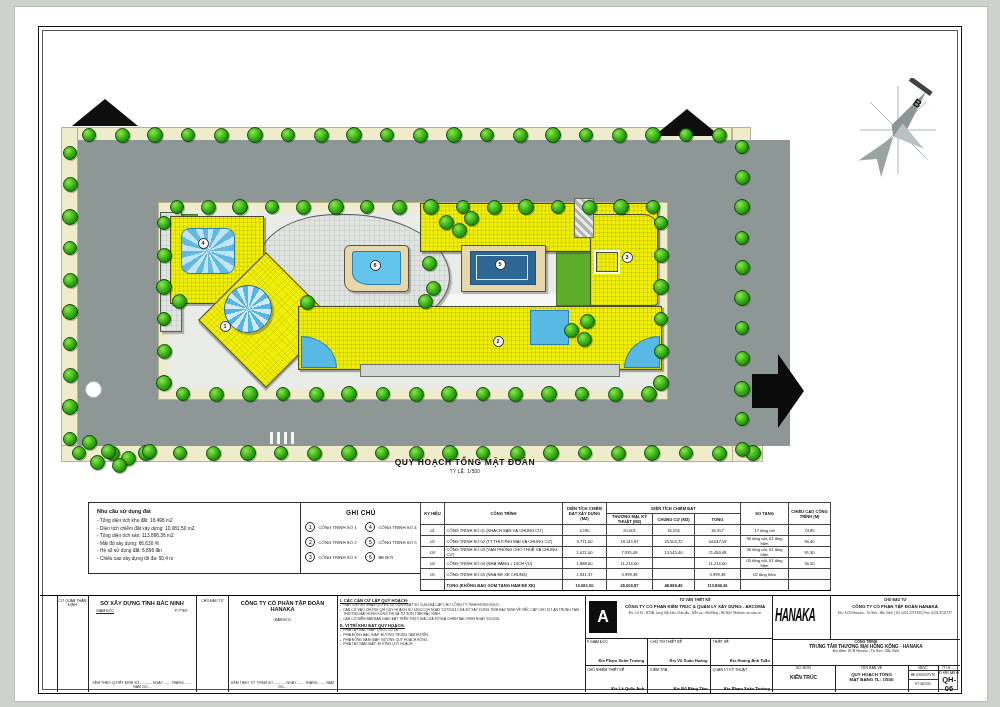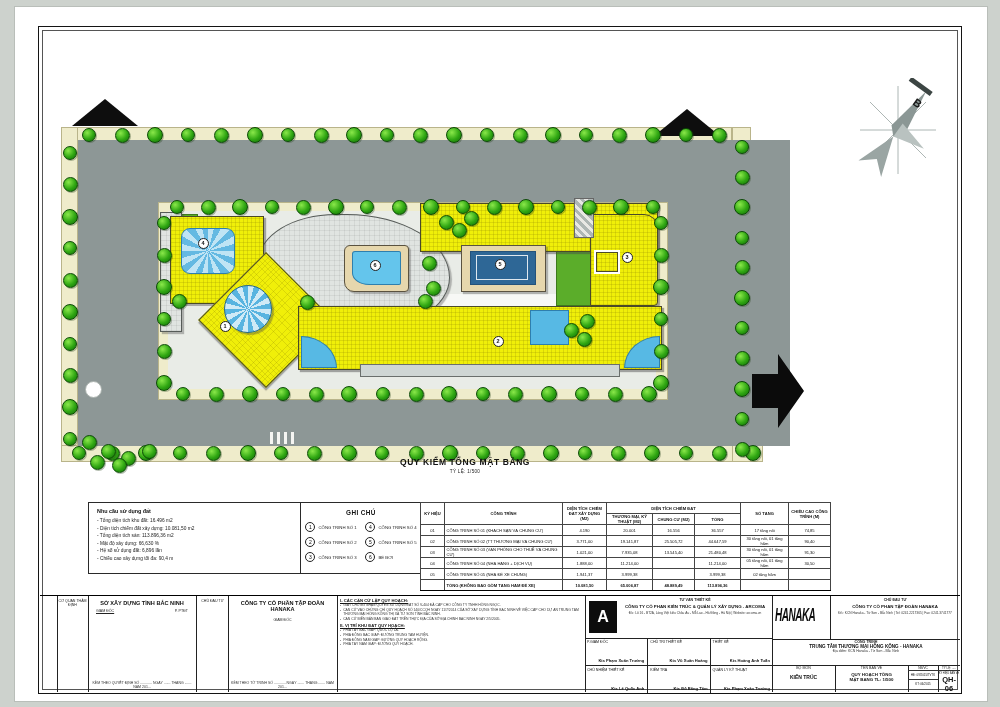--- a/index.html
+++ b/index.html
@@ -260,21 +260,21 @@
       <div class="tree" style="left: 579.5px; top: 313.5px; width: 13px; height: 13px;"></div>
       <div class="tree" style="left: 421.5px; top: 255.5px; width: 13px; height: 13px;"></div>
       <div class="mk" style="left: 219.5px; top: 320.5px;">1</div>
       <div class="mk" style="left: 492.5px; top: 335.5px;">2</div>
       <div class="mk" style="left: 621.5px; top: 251.5px;">3</div>
       <div class="mk" style="left: 197.5px; top: 237.5px;">4</div>
       <div class="mk" style="left: 494.5px; top: 258.5px;">5</div>
       <div class="mk" style="left: 369.5px; top: 259.5px;">6</div>
     </div>
 
-  <div class="abs title-text" style="left:330px;top:457px;width:270px;">QUY KIỂM TỔNG MẶT BẰNG</div>
+  <div class="abs title-text" style="left:330px;top:457px;width:270px;">QUY HOẠCH TỔNG MẶT ĐOÀN</div>
   <div class="abs scale-text" style="left:330px;top:469px;width:270px;">TỶ LỆ: 1/500</div>
 
   <div class="abs box" style="left:88px;top:502px;width:212px;height:70px;">
     <div class="lu-title">Nhu cầu sử dụng đất</div>
     <div id="lu-items">
         <div class="lu-row">- <span>Tổng diện tích khu đất:</span>&nbsp;<span>16.496 m2</span></div>
         <div class="lu-row">- <span>Diện tích chiếm đất xây dựng:</span>&nbsp;<span>10.081,50 m2</span></div>
         <div class="lu-row">- <span>Tổng diện tích sàn:</span>&nbsp;<span>113.896,36 m2</span></div>
         <div class="lu-row">- <span>Mật độ xây dựng:</span>&nbsp;<span>66,630 %</span></div>
         <div class="lu-row">- <span>Hệ số sử dụng đất:</span>&nbsp;<span>6,896 lần</span></div>

